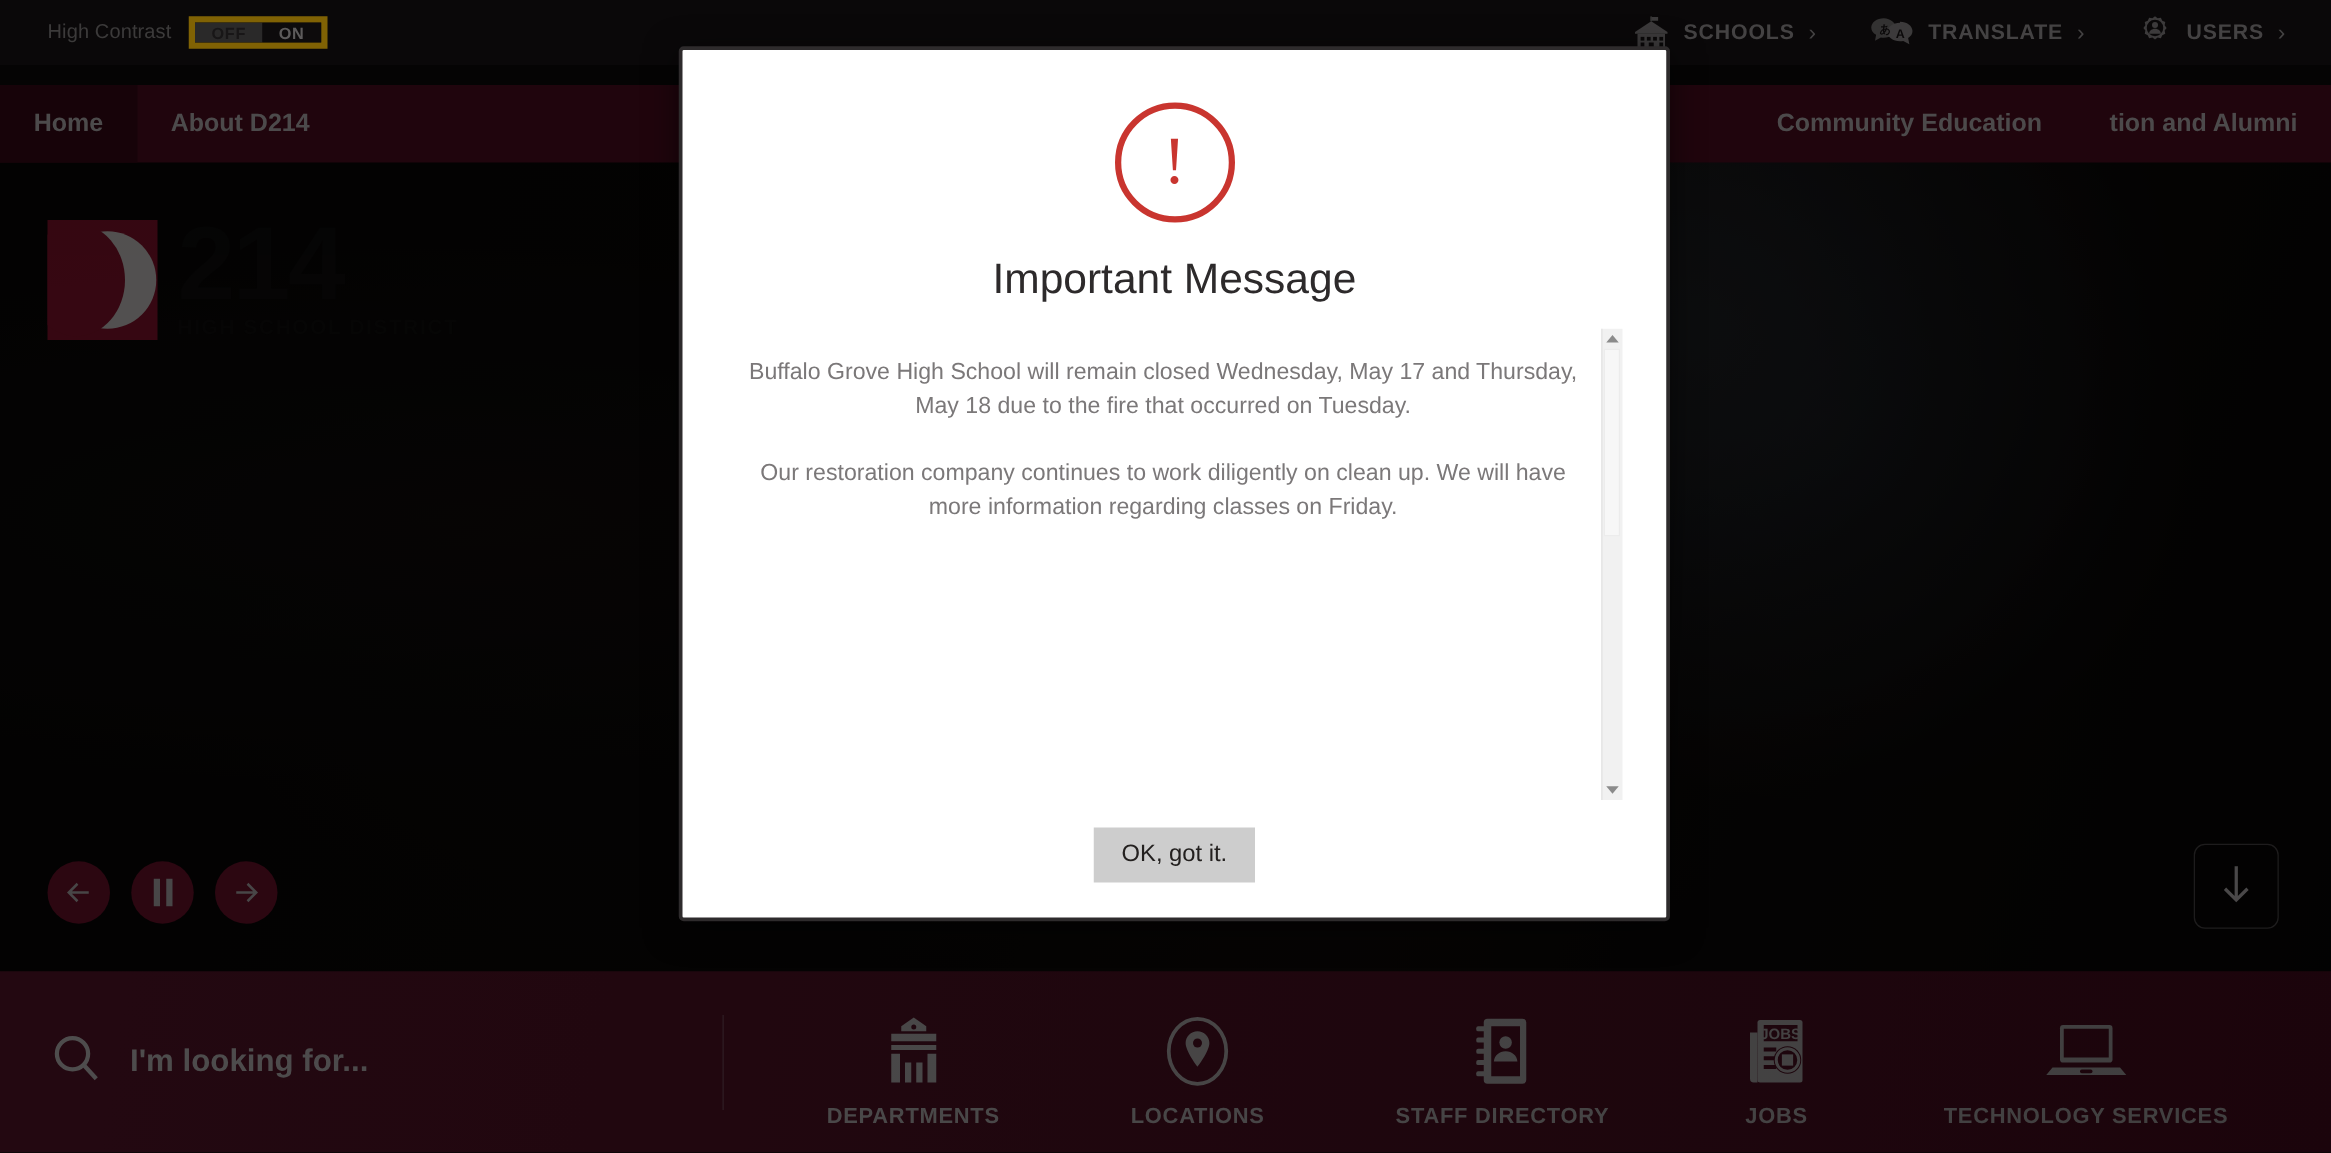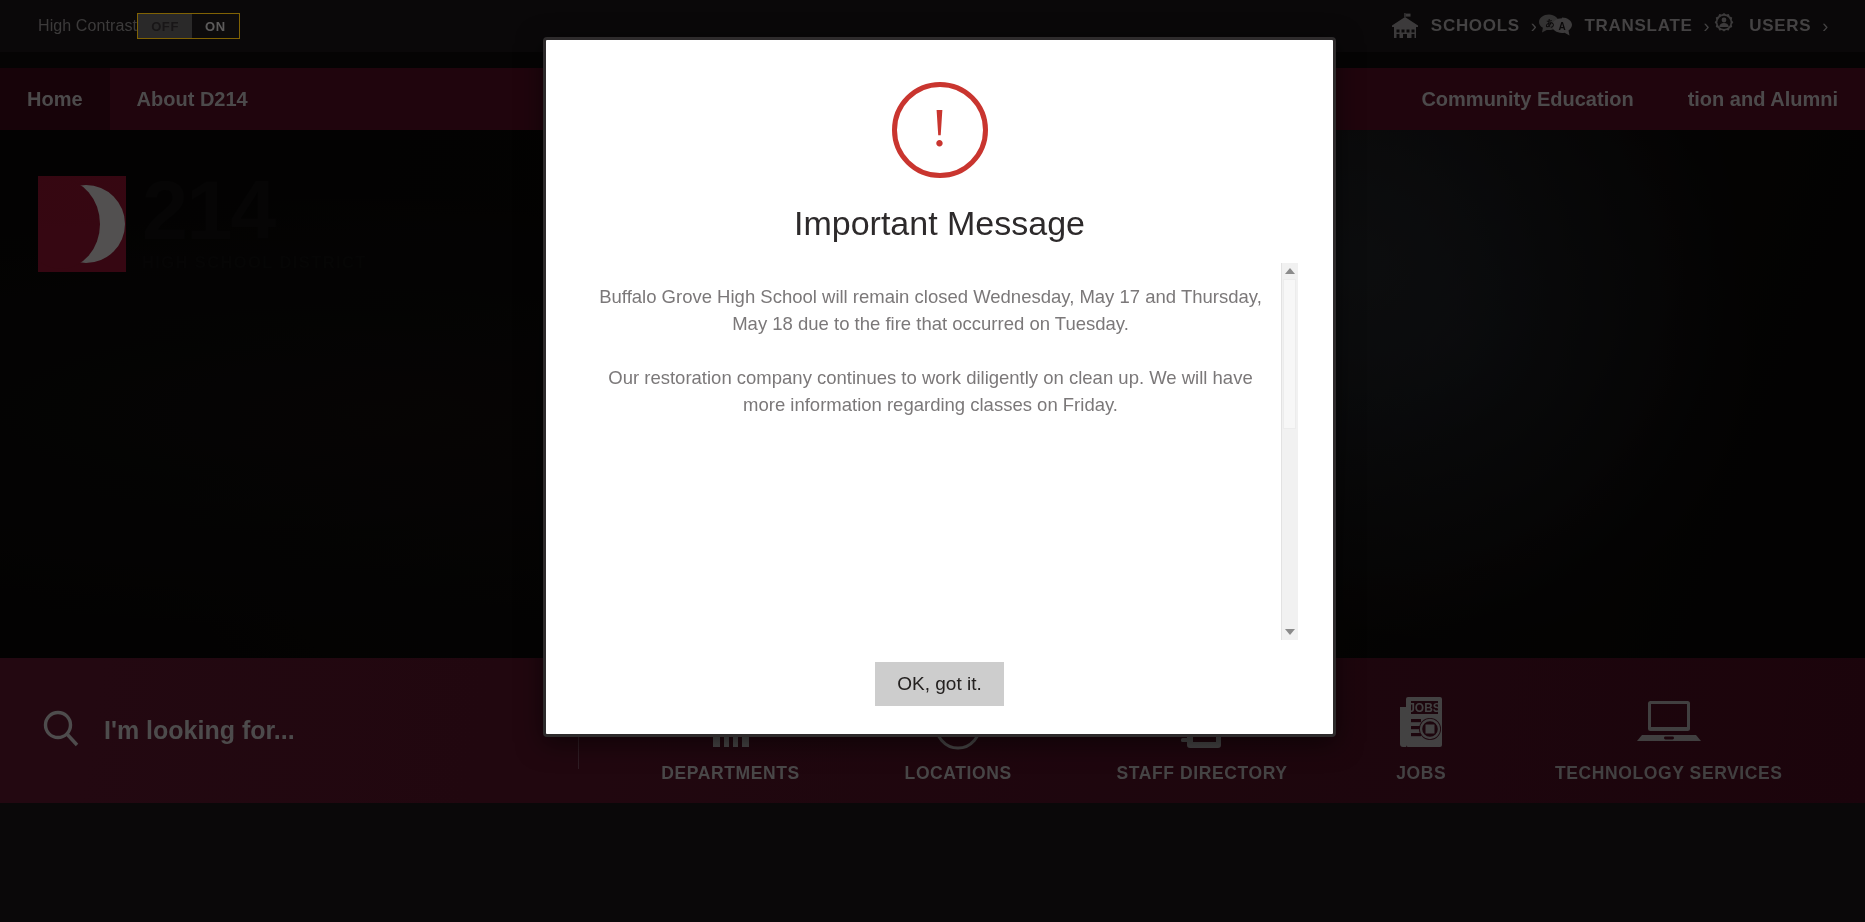--- a/index.html
+++ b/index.html
@@ -8,21 +8,21 @@
     width: 1865px;
     height: 922px;
     overflow: hidden;
     font-family: "Liberation Sans", sans-serif;
     background: #0a0809;
   }
 
   #page {
     position: relative;
     width: 1865px;
-    height: 803px;
+    height: 922px;
     overflow: hidden;
     background: #0a0809;
   }
 
   
   .utility-bar {
     position: absolute;
     top: 0; left: 0;
     width: 1865px;
     height: 52px;
@@ -31,42 +31,44 @@
     align-items: center;
     z-index: 5;
   }
   .hc-label {
     margin-left: 38px;
     color: #6d6a6b;
     font-size: 16px;
     letter-spacing: .1px;
   }
   .hc-toggle {
-    display: flex;
-    border: 1px solid #eab308;
+    margin-left: 14px;
+    display: flex;
+    border: 5px solid #eab308;
     height: 26px;
     overflow: hidden;
   }
   .hc-seg {
     display: flex;
     align-items: center;
     justify-content: center;
     font-size: 13px;
     font-weight: bold;
     letter-spacing: .6px;
     padding: 0 13px;
     height: 100%;
   }
   .hc-off { background: #4e4b4c; color: #2c292a; }
   .hc-on  { background: #181516; color: #a9a6a7; }
 
   .utility-right {
     margin-left: auto;
     display: flex;
     align-items: center;
+    gap: 42px;
     margin-right: 36px;
   }
   .util-item {
     display: flex;
     align-items: center;
     gap: 11px;
     color: #7c797a;
     font-size: 17px;
     font-weight: bold;
     letter-spacing: .7px;

